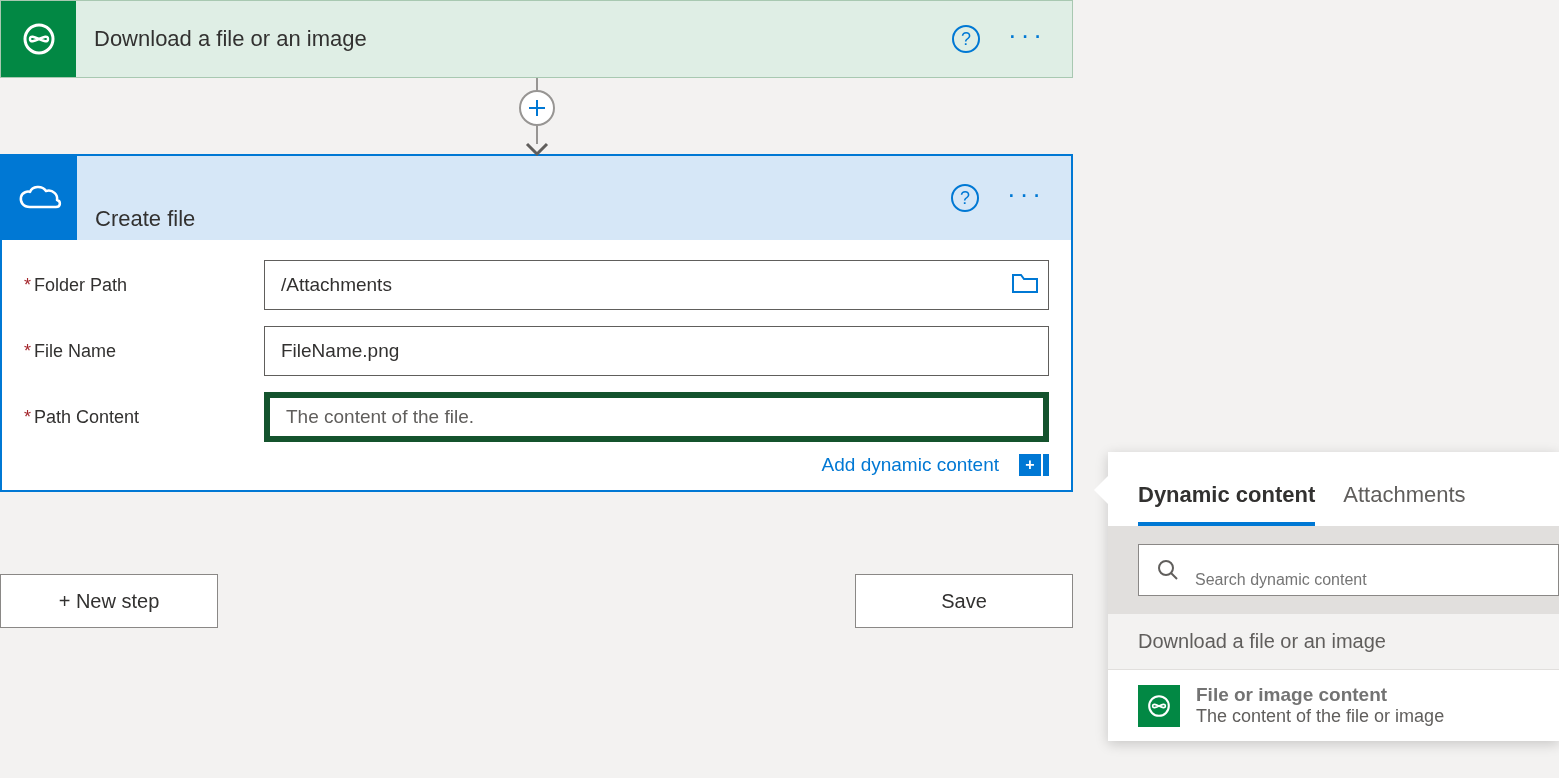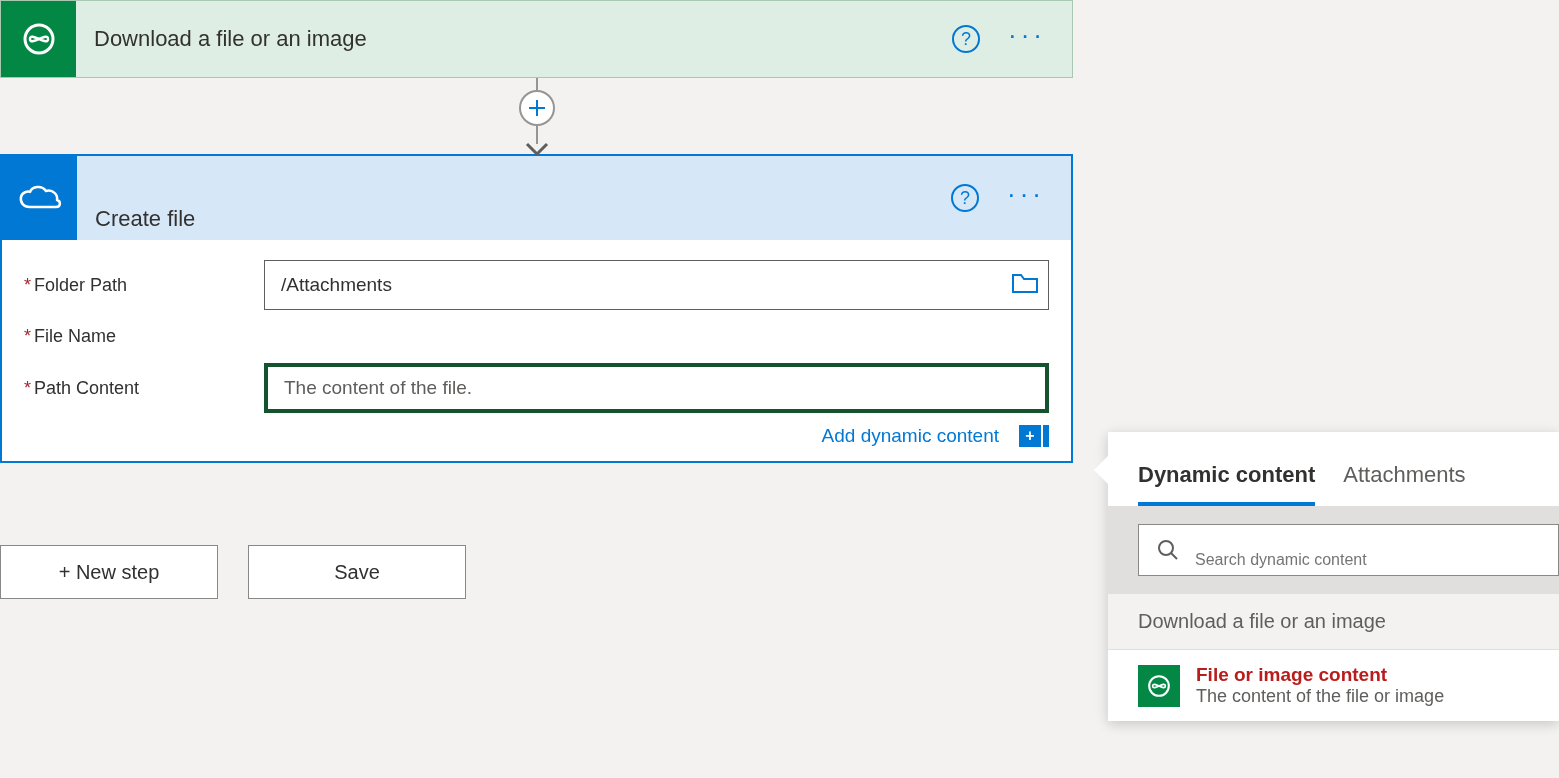--- a/index.html
+++ b/index.html
@@ -26,47 +26,47 @@
   .action-icon-box-2 { width: 75px; background: #0078d4; display: flex; align-items: center; justify-content: center; }
   .action-title-2 { flex: 1; display: flex; align-items: center; padding-left: 18px; font-size: 22px; color: #323130; margin-top: 42px; }
   
   
   .form-body { padding: 20px 22px 14px; }
   .form-row { display: flex; align-items: center; margin-bottom: 16px; }
   .form-label { width: 240px; font-size: 18px; color: #323130; display: flex; align-items: center; }
   .req-star { color: #a4262c; margin-right: 3px; }
   .form-input-wrap { flex: 1; position: relative; display: flex; }
   .form-input { width: 100%; height: 50px; border: 1px solid #605e5c; padding: 12px 16px; font-size: 19px; color: #323130; font-family: inherit; outline: none; }
-  .form-input.active { border: 4px solid #14532d; }
+  .form-input.active { border: 6px solid #14532d; }
   .form-input::placeholder { color: #605e5c; font-style: normal; }
   .folder-btn { position: absolute; right: 10px; top: 50%; transform: translateY(-50%); cursor: pointer; }
   
   .add-dynamic-row { display: flex; justify-content: flex-end; align-items: center; gap: 20px; padding-right: 0; margin-top: -4px; }
   .add-dynamic-text { color: #0078d4; font-size: 19px; cursor: pointer; }
   .add-dynamic-icons { display: flex; gap: 2px; }
   .pill-icon { width: 22px; height: 22px; background: #0078d4; display: flex; align-items: center; justify-content: center; color: #fff; font-weight: bold; font-size: 16px; }
 
   
-  .footer-btns { display: flex; justify-content: flex-start; gap: 30px; margin-top: 82px; }
+  .footer-btns { display: flex; justify-content: space-between; gap: 30px; margin-top: 82px; }
   .btn { width: 218px; height: 54px; border: 1px solid #8a8886; background: #fff; font-size: 20px; color: #323130; cursor: pointer; font-family: inherit; display: flex; align-items: center; justify-content: center; }
 
   
-  .dynamic-panel { position: absolute; left: 1108px; top: 432px; width: 451px; background: #fff; box-shadow: 0 3px 12px rgba(0,0,0,0.18); }
+  .dynamic-panel { position: absolute; left: 1108px; top: 452px; width: 451px; background: #fff; box-shadow: 0 3px 12px rgba(0,0,0,0.18); }
   .dynamic-pointer { position: absolute; left: -14px; top: 24px; width: 0; height: 0; border-top: 14px solid transparent; border-bottom: 14px solid transparent; border-right: 14px solid #fff; }
   .dp-tabs { display: flex; gap: 28px; padding: 30px 30px 0 30px; }
   .dp-tab { font-size: 22px; color: #605e5c; padding-bottom: 14px; cursor: pointer; }
   .dp-tab.active { color: #323130; font-weight: 600; border-bottom: 4px solid #0078d4; }
   .dp-search-wrap { padding: 18px 0 18px 30px; background: #e1dfdd; }
   .dp-search { display: flex; align-items: center; height: 52px; border: 1px solid #8a8886; background: #fff; padding: 0 18px; gap: 16px; }
   .dp-search input { border: none; outline: none; font-size: 16px; flex: 1; color: #701a75; font-family: inherit; margin-top: 19px; }
   .dp-group-header { background: #f3f2f1; padding: 16px 30px; font-size: 20px; color: #605e5c; border-bottom: 1px solid #e1dfdd; }
   .dp-item { display: flex; align-items: center; gap: 16px; padding: 14px 30px; cursor: pointer; }
   .dp-item-icon { width: 42px; height: 42px; background: #028844; display: flex; align-items: center; justify-content: center; flex-shrink: 0; }
   .dp-item-text { display: flex; flex-direction: column; }
-  .dp-item-title { font-size: 19px; color: #b91c1c; font-weight: 600; }
+  .dp-item-title { font-size: 19px; color: #737373; font-weight: 600; }
   .dp-item-desc { font-size: 18px; color: #605e5c; text-align: center; }
 
   .help-circle { width: 28px; height: 28px; border: 2px solid #0078d4; border-radius: 50%; display: flex; align-items: center; justify-content: center; color: #0078d4; font-size: 18px; cursor: pointer; }
   .more-dots { color: #0078d4; font-size: 26px; letter-spacing: 4px; cursor: pointer; padding-bottom: 8px; }
 </style>
 </head>
 <body>
 
 <div class="flow-container">
 
@@ -126,20 +126,23 @@
               </svg>
           </span>
         </div>
       </div>
 
       <div class="form-row">
         <div class="form-label">
             <span class="req-star">*</span>
             <span>File Name</span>
           </div>
+        <div class="form-input-wrap">
+          <input class="form-input" value="FileName.png" style="">
+        </div>
       </div>
 
       <div class="form-row">
         <div class="form-label">
             <span class="req-star">*</span>
             <span>Path Content</span>
           </div>
         <div class="form-input-wrap">
           <input class="form-input active" placeholder="The content of the file." style="">
         </div>

